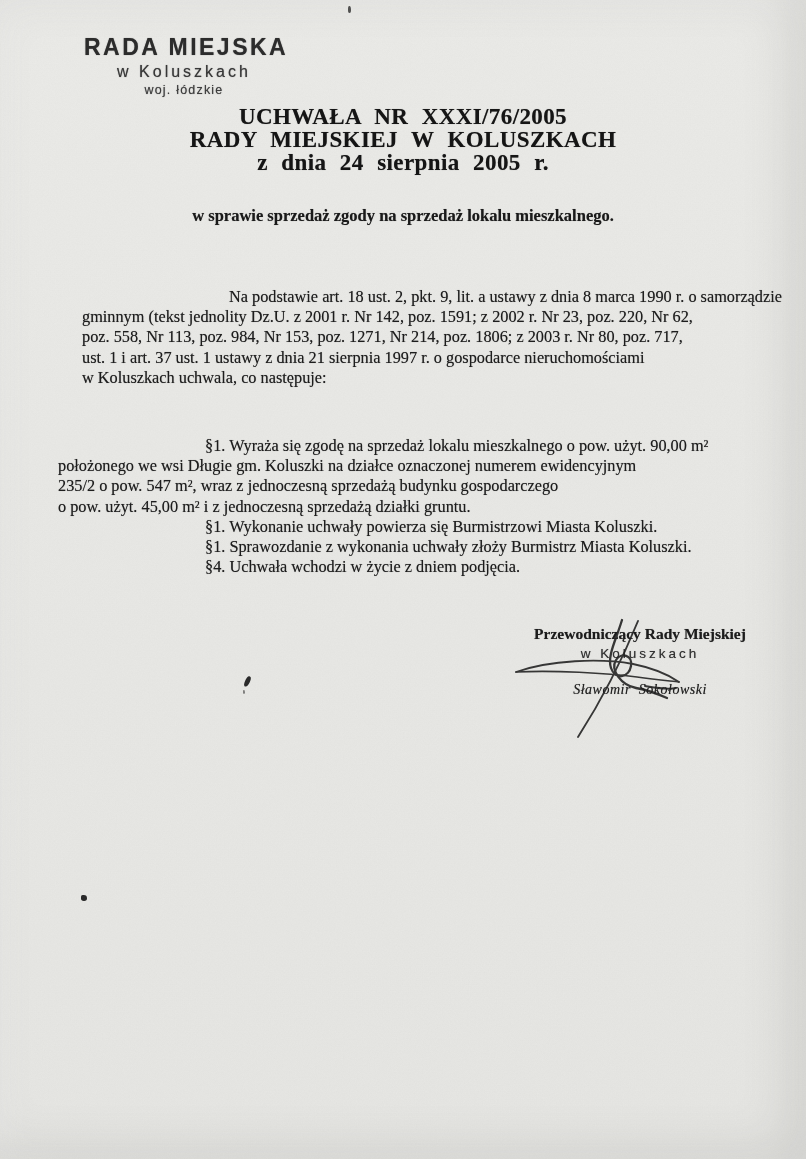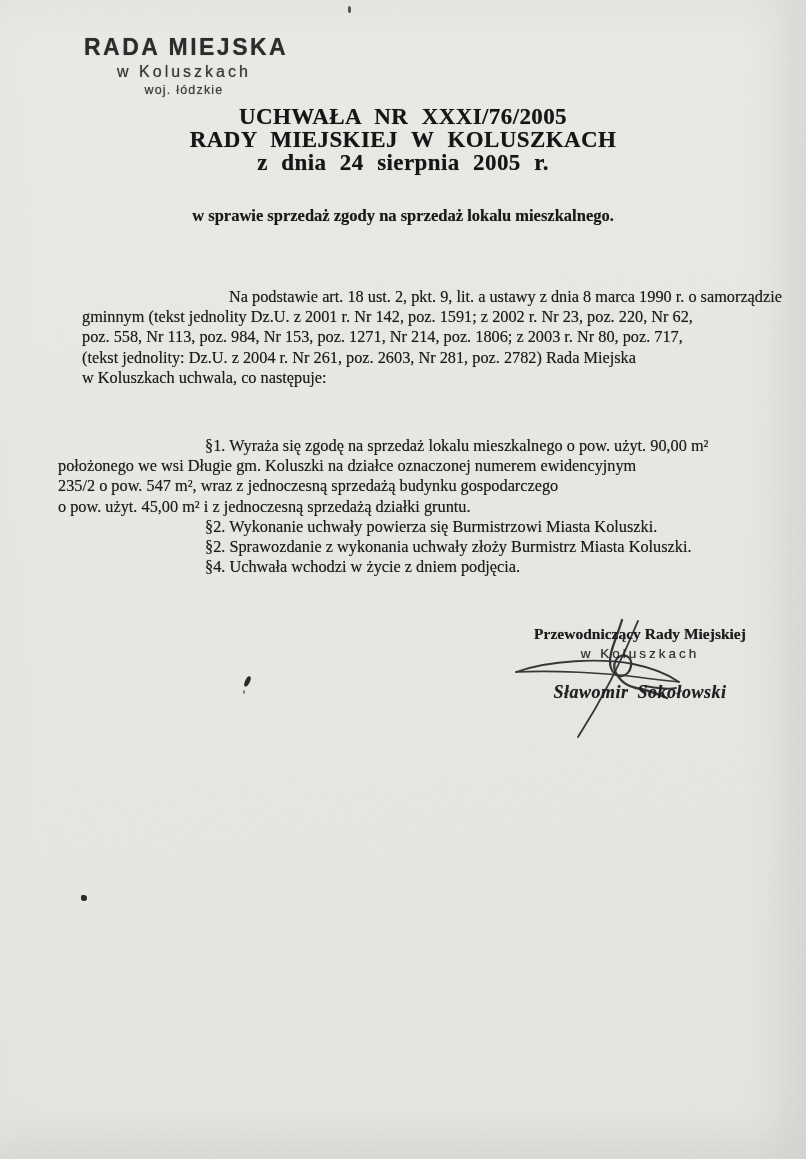--- a/index.html
+++ b/index.html
@@ -37,21 +37,21 @@
   .res-block{position:absolute;left:58px;top:436px;width:700px;
              font-size:16.3px;line-height:20.2px;white-space:nowrap;}
   .line{display:block;}
   .indent{padding-left:147px;}
 
   
   .sig-block{position:absolute;left:522px;top:625px;width:236px;text-align:center;}
   .sig-role1{font-weight:bold;font-size:15.5px;color:#1c1c1c;white-space:nowrap;}
   .sig-role2{font-family:"Liberation Sans",sans-serif;font-size:13.5px;letter-spacing:3px;
              color:#333;margin-top:3px;}
-  .sig-name{font-weight:bold;font-style:italic;font-size:18px;color:#222;margin-top:21px;
+  .sig-name{font-weight:normal;font-style:italic;font-size:14px;color:#222;margin-top:21px;
             letter-spacing:.5px;word-spacing:4px;white-space:nowrap;}
   .sig-svg{position:absolute;left:495px;top:608px;pointer-events:none;}
 
   
   .speck{position:absolute;background:#2a2a2a;border-radius:40% 60% 50% 50%;}
   .speck-top{left:348px;top:6px;width:3px;height:7px;opacity:.8;}
   .speck-mid{left:245px;top:676px;width:5px;height:11px;transform:rotate(18deg);
              border-radius:60% 40% 70% 30%;}
   .speck-mid2{left:243px;top:690px;width:2px;height:4px;opacity:.55;}
   .speck-bottom{left:81px;top:895px;width:6px;height:6px;border-radius:30% 60% 50% 50%;}
@@ -80,31 +80,31 @@
     <div>RADY MIEJSKIEJ W KOLUSZKACH</div>
     <div>z dnia 24 sierpnia 2005 r.</div>
   </div>
 
   <div class="subject txt">w sprawie sprzedaż zgody na sprzedaż lokalu mieszkalnego.</div>
 
   <div class="body-block txt">
     <span class="line indent">Na podstawie art. 18 ust. 2, pkt. 9, lit. a  ustawy z dnia 8 marca 1990 r. o samorządzie</span>
     <span class="line">gminnym (tekst jednolity Dz.U. z 2001 r. Nr 142, poz. 1591; z 2002 r. Nr 23, poz. 220, Nr 62,</span>
     <span class="line">poz. 558, Nr 113, poz. 984, Nr 153, poz. 1271, Nr 214,  poz. 1806; z 2003 r. Nr 80, poz. 717,</span>
-    <span class="line">(tekst jednolity: Dz.U. z 2004 r. Nr 261, poz. 2603, Nr 281, poz. 2782)  Rada Miejska</span>
+    <span class="line">ust. 1 i art. 37 ust. 1 ustawy z dnia 21 sierpnia 1997 r. o gospodarce nieruchomościami</span>
     <span class="line">w Koluszkach uchwala, co następuje:</span>
   </div>
 
   <div class="res-block txt">
     <span class="line indent">§1. Wyraża się zgodę na sprzedaż lokalu mieszkalnego o pow. użyt. 90,00 m²</span>
     <span class="line">położonego we wsi Długie gm. Koluszki na działce oznaczonej numerem ewidencyjnym</span>
     <span class="line">235/2 o pow. 547 m², wraz z jednoczesną sprzedażą  budynku gospodarczego</span>
     <span class="line">o pow. użyt. 45,00 m² i z jednoczesną sprzedażą działki gruntu.</span>
-    <span class="line indent">§2. Wykonanie uchwały powierza się Burmistrzowi Miasta Koluszki.</span>
-    <span class="line indent">§2. Sprawozdanie z wykonania uchwały złoży Burmistrz Miasta Koluszki.</span>
+    <span class="line indent">§1. Wykonanie uchwały powierza się Burmistrzowi Miasta Koluszki.</span>
+    <span class="line indent">§1. Sprawozdanie z wykonania uchwały złoży Burmistrz Miasta Koluszki.</span>
     <span class="line indent">§4. Uchwała wchodzi w życie z dniem podjęcia.</span>
   </div>
 
   <div class="sig-block txt">
     <div class="sig-role1">Przewodniczący Rady Miejskiej</div>
     <div class="sig-role2">w Koluszkach</div>
     <div class="sig-name">Sławomir Sokołowski</div>
   </div>
 
   <svg class="sig-svg" width="240" height="160" viewBox="0 0 240 160">

